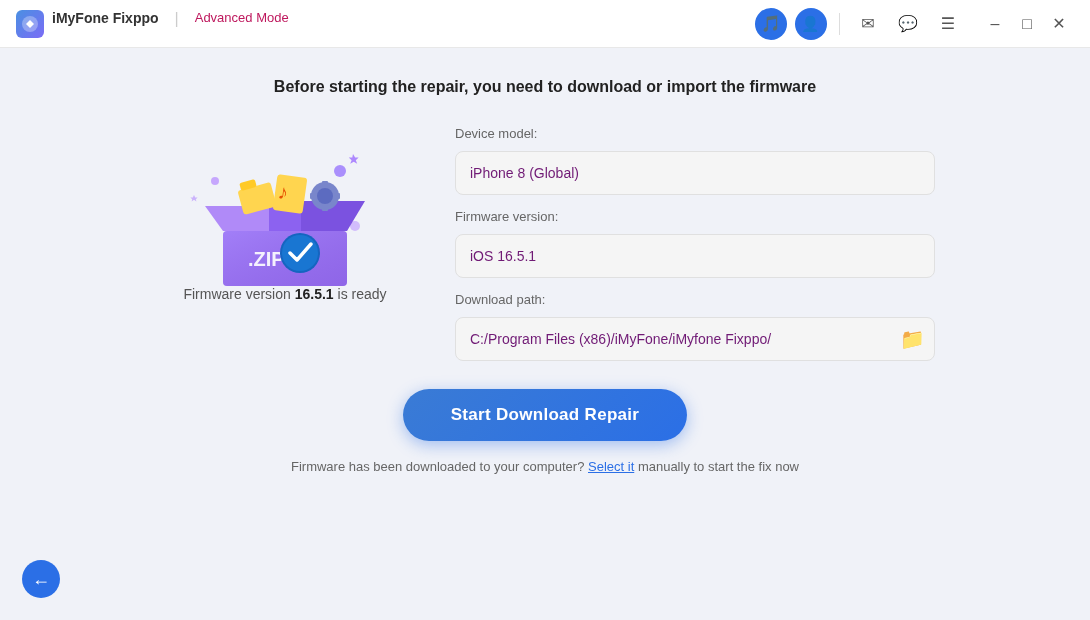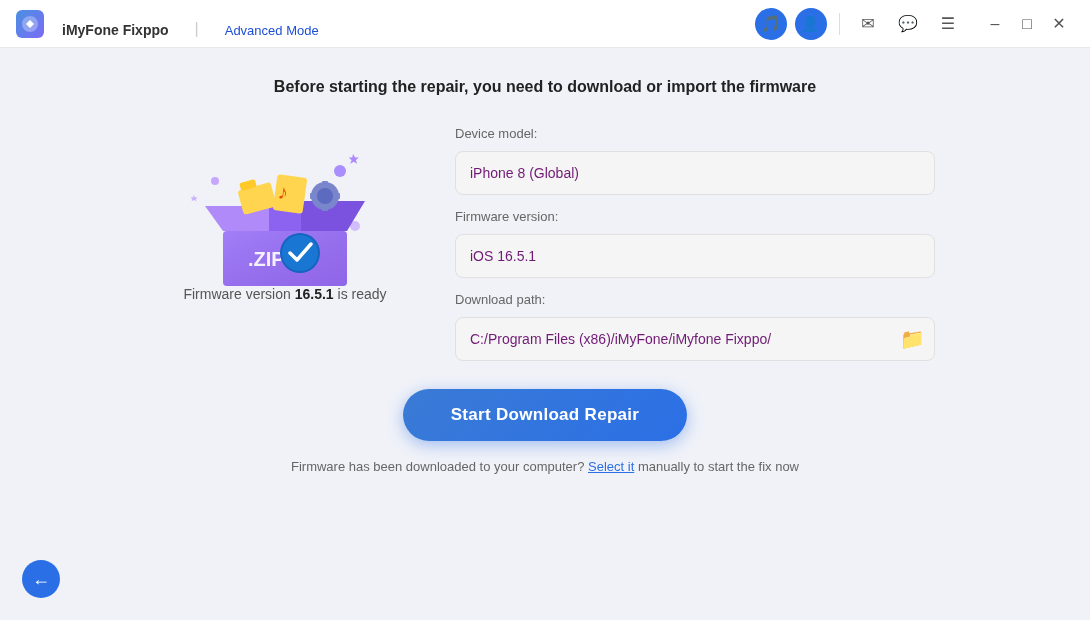--- a/index.html
+++ b/index.html
@@ -17,22 +17,22 @@
       height: 48px;
       background: #ffffff;
       border-bottom: 1px solid #e8e8e8;
       display: flex;
       align-items: center;
       padding: 0 16px;
       position: relative;
     }
     .title-bar-left {
       display: flex;
-      align-items: flex-end;
-      gap: 18px;
+      align-items: flex-start;
+      gap: 8px;
     }
     .app-logo {
       width: 28px;
       height: 28px;
       background: linear-gradient(135deg, #4a90e2, #7b6cf6);
       border-radius: 6px;
       display: flex;
       align-items: center;
       justify-content: center;
       color: white;
@@ -44,21 +44,21 @@
       font-weight: 600;
       color: #333;
     }
     .title-separator {
       color: #ccc;
       margin: 0 8px;
       font-size: 16px;
     }
     .mode-label {
       font-size: 13px;
-      color: #1d4ed8;
+      color: #be185d;
     }
     .title-bar-right {
       margin-left: auto;
       display: flex;
       align-items: center;
       gap: 8px;
     }
     .tb-icon-btn {
       width: 32px;
       height: 32px;

